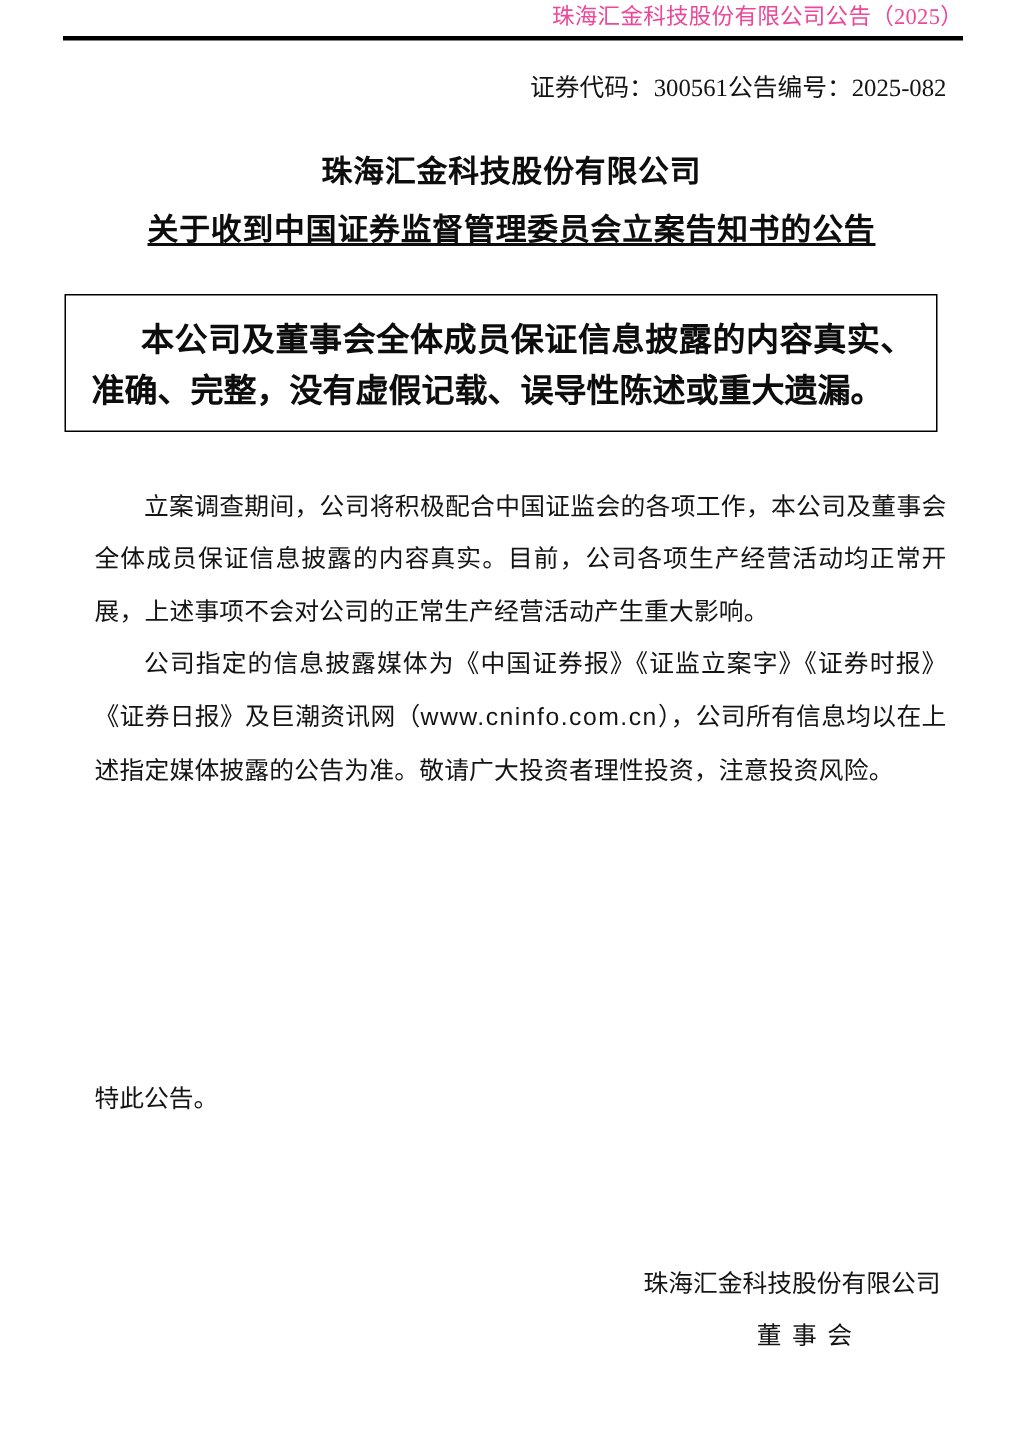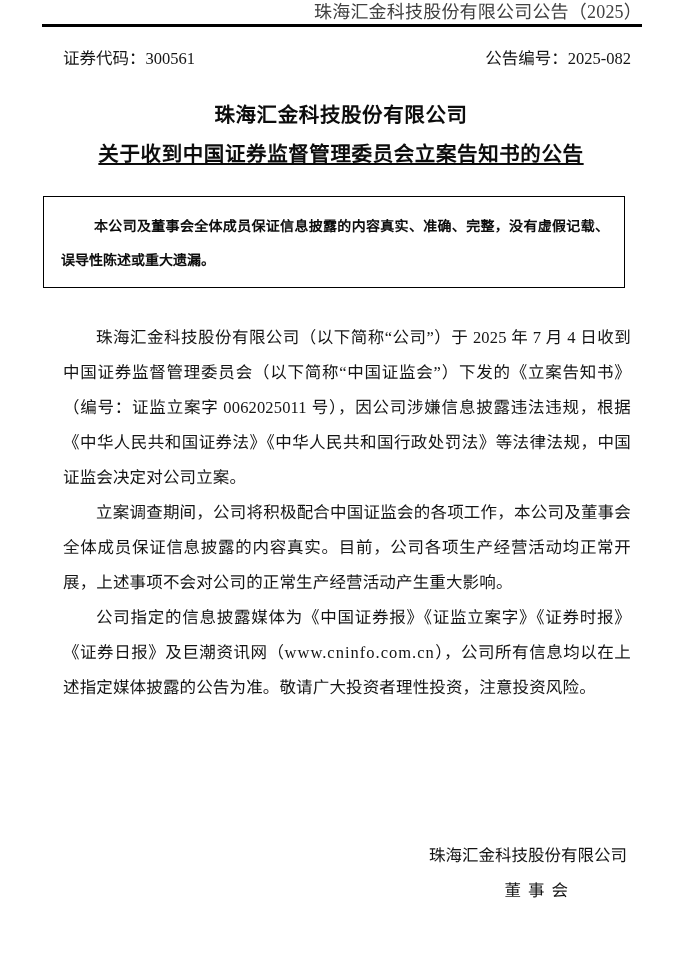--- a/index.html
+++ b/index.html
@@ -24,43 +24,43 @@
     background: #ffffff;
   }
 
   
   .running-header {
     position: absolute;
     top: 4px;
     left: 40px;
     right: 40px;
     text-align: right;
-    font-size: 18px;
+    font-size: 15px;
     line-height: 17px;
     letter-spacing: 0.2px;
-    color: #404040;
+    color: #ec4899;
     white-space: nowrap;
   }
   .header-rule {
     position: absolute;
     top: 24px;
     left: 42px;
     width: 600px;
     height: 2.5px;
     background: #000000;
   }
 
   
   .meta-row {
     position: absolute;
     top: 47px;
     left: 63px;
     width: 568px;
     display: flex;
-    justify-content: space-between;
+    justify-content: flex-end;
     align-items: baseline;
     font-size: 16.5px;
     line-height: 24px;
     white-space: nowrap;
     color: #141414;
   }
   .meta-cell { display: inline-block; }
 
   
   .doc-title {
@@ -87,21 +87,21 @@
     height: 92px;
     border: 1.4px solid #000000;
     box-sizing: border-box;
   }
   .disclaimer-text {
     position: absolute;
     left: 17px;
     top: 13px;
     width: 548px;
     font-weight: bold;
-    font-size: 14px;
+    font-size: 22px;
     line-height: 34px;
     text-align: justify;
     text-justify: inter-ideograph;
     text-indent: 33px;
     color: #0d0d0d;
   }
 
   
   .body-block {
     position: absolute;
@@ -113,21 +113,21 @@
     margin: 0;
     font-size: 16.5px;
     line-height: 35px;
     text-align: justify;
     text-justify: inter-ideograph;
     text-indent: 33px;
     color: #141414;
     letter-spacing: 0.15px;
   }
   .body-p .url {
-    font-family: Liberation Serif, serif;
+    font-family: Liberation Sans, sans-serif;
     letter-spacing: 1px;
   }
 
   .closing-p {
     position: absolute;
     left: 63px;
     top: 715px;
     width: 568px;
     margin: 0;
     font-size: 16.5px;
@@ -173,24 +173,24 @@
   </div>
 
   <div class="doc-title line1">珠海汇金科技股份有限公司</div>
   <div class="doc-title line2">关于收到中国证券监督管理委员会立案告知书的公告</div>
 
   <div class="disclaimer-box">
     <div class="disclaimer-text">本公司及董事会全体成员保证信息披露的内容真实、准确、完整，没有虚假记载、误导性陈述或重大遗漏。</div>
   </div>
 
   <div class="body-block">
-    <p class="body-p">珠海汇金科技股份有限公司（以下简称“公司”）于 2025 年 7 月 4 日收到中国证券监督管理委员会（以下简称“中国证监会”）下发的《立案告知书》（编号：证监立案字 0062025011 号），因公司涉嫌信息披露违法违规，根据《中华人民共和国证券法》《中华人民共和国行政处罚法》等法律法规，中国证监会决定对公司立案。</p>
     <p class="body-p">立案调查期间，公司将积极配合中国证监会的各项工作，本公司及董事会全体成员保证信息披露的内容真实。目前，公司各项生产经营活动均正常开展，上述事项不会对公司的正常生产经营活动产生重大影响。</p>
     <p class="body-p"><span>公司指定的信息披露媒体为《中国证券报》《证监立案字》《证券时报》《证券日报》及巨潮资讯网（</span><span class="url">www.cninfo.com.cn</span><span>），公司所有信息均以在上述指定媒体披露的公告为准。敬请广大投资者理性投资，注意投资风险。</span></p>
   </div>
 
+  <p class="closing-p">特此公告。</p>
 
   <div class="signature">
     <div class="sig-line company">珠海汇金科技股份有限公司</div>
     <div class="sig-line board">董事会</div>
   </div>
 
 </div>
 
 </body></html>

